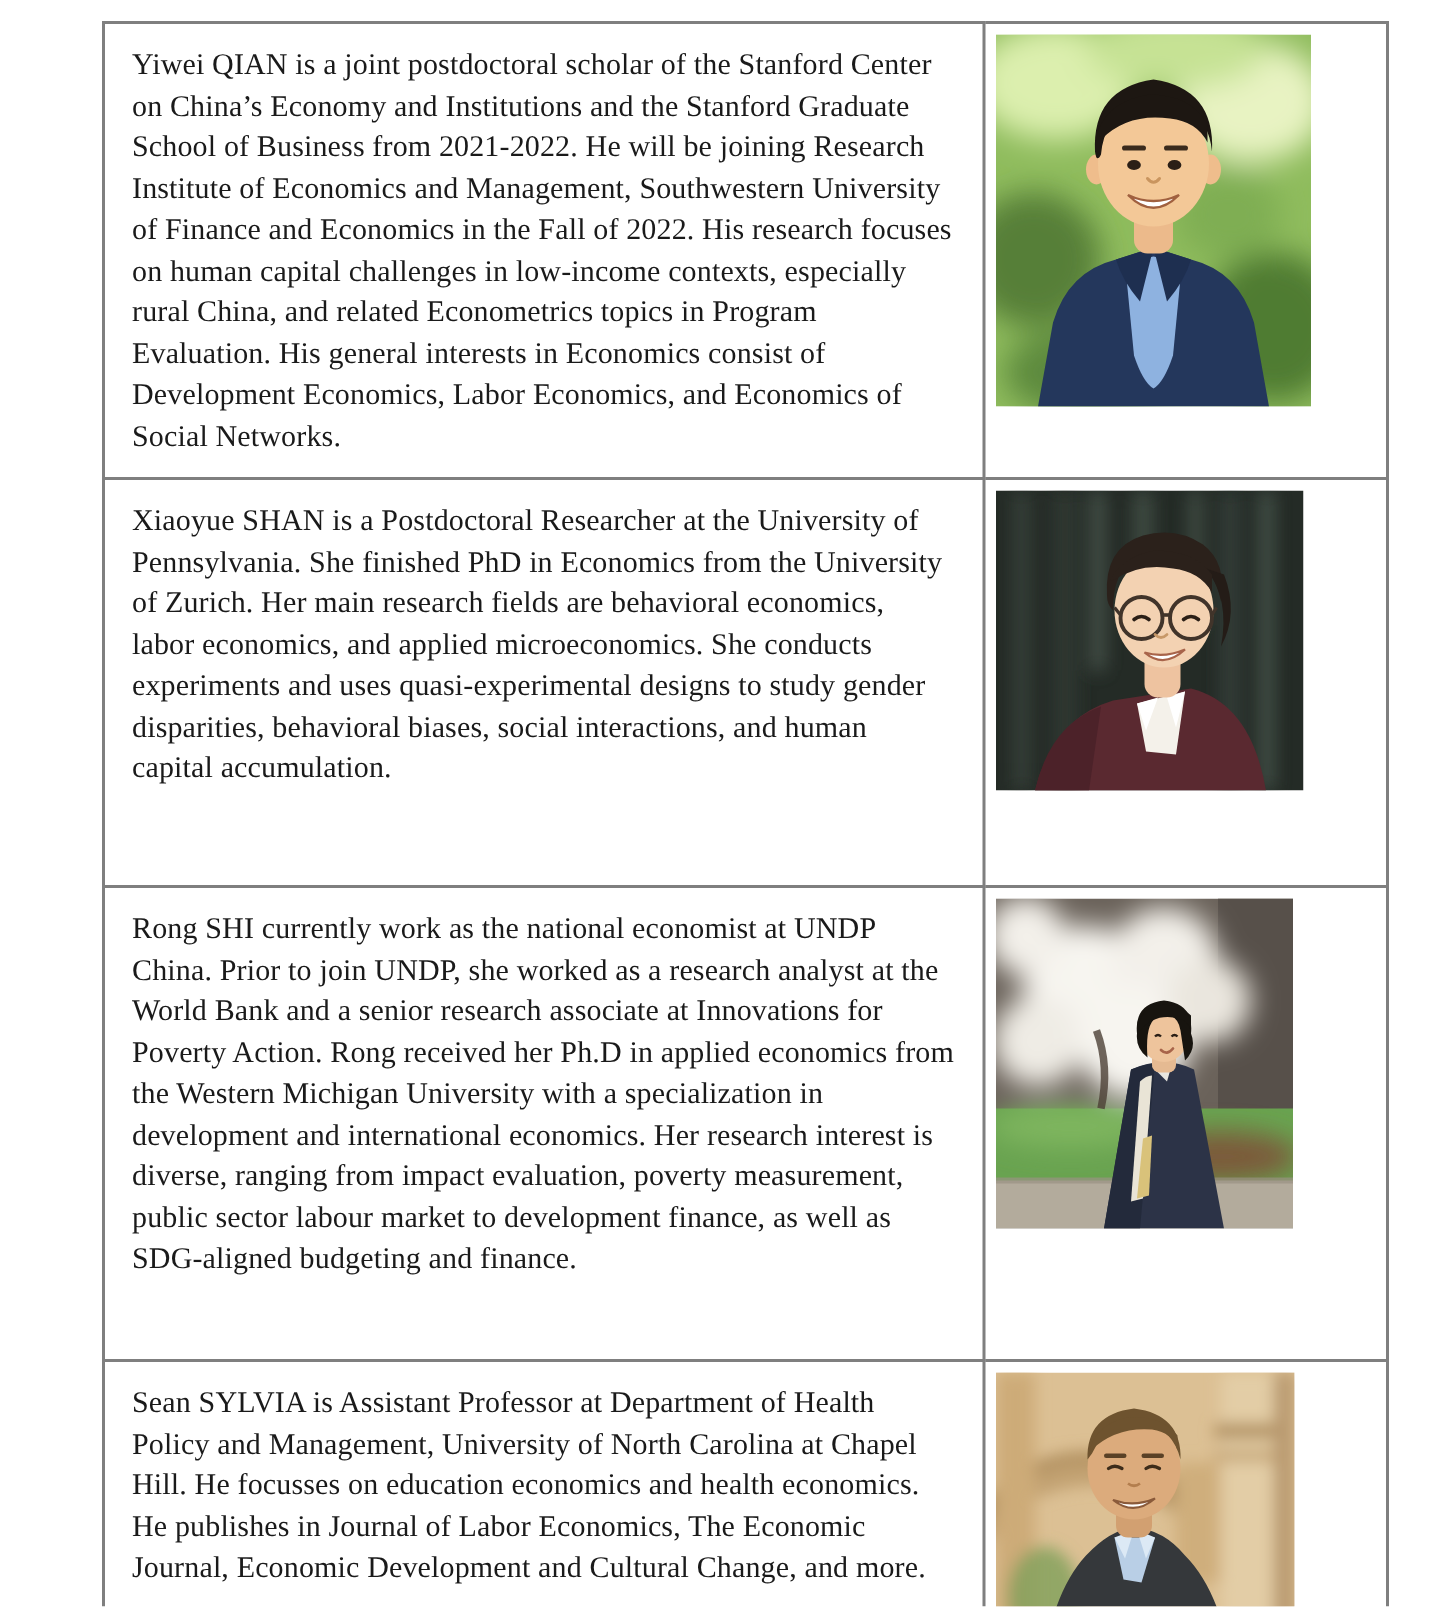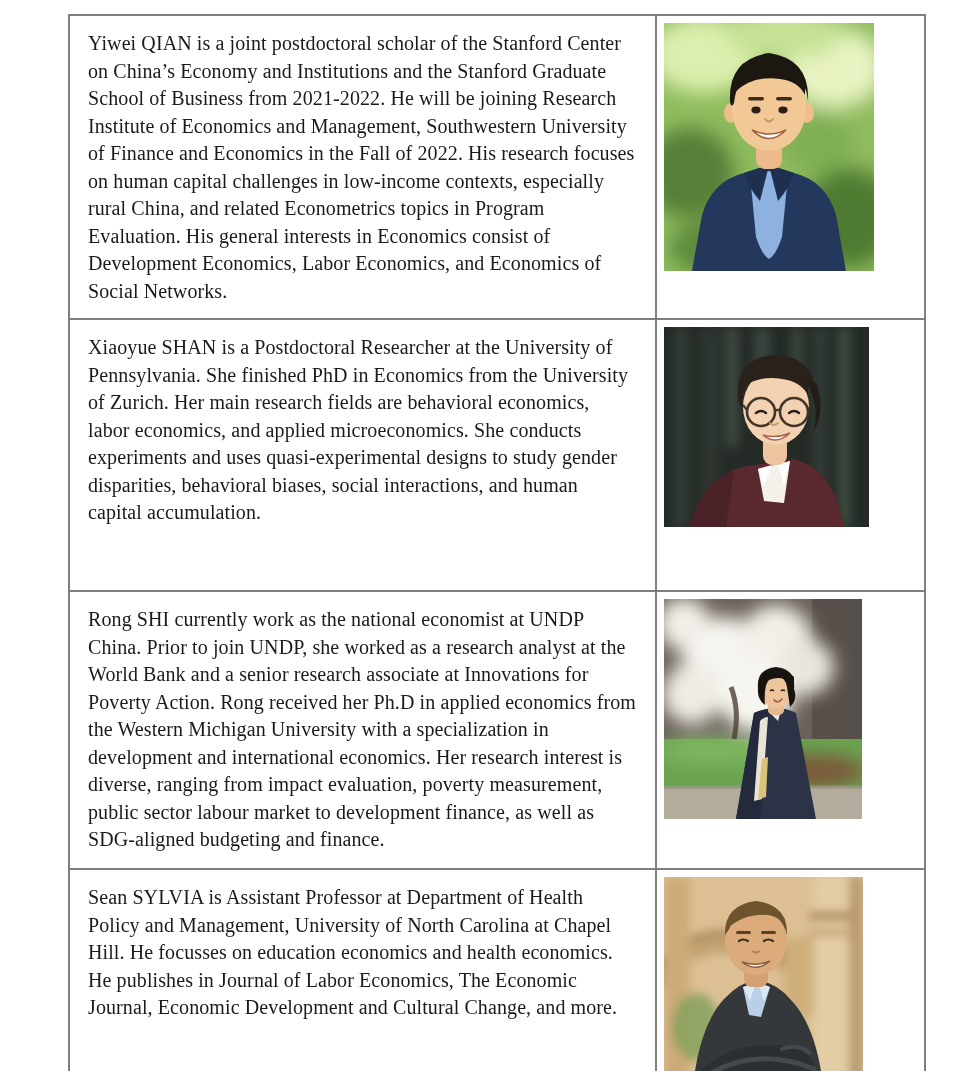--- a/index.html
+++ b/index.html
@@ -28,21 +28,21 @@
     margin:0;
     padding:7px 12px 6px 11px;
     font-size:20px;
     line-height:27.5px;
     letter-spacing:0.1px;
     color:#1a1a1a;
     text-align:left;
   }
   .r1{height:282px;}
   .r2{height:272px;}
-  .r3{height:278px;}
+  .r3{height:316px;}
   .r4{height:204px;}
   figure.portrait{margin:0;padding:0;display:block;}
   figure.portrait svg{display:block;}
   .ph1{margin:6px 24px 0 19px;}
   .ph2{margin:13px 29px 0 19px;}
   .ph3{margin:30px 34px 0 21px;}
   .ph4{margin:11px 34px 0 20px;}
 </style>
 </head>
 <body>

